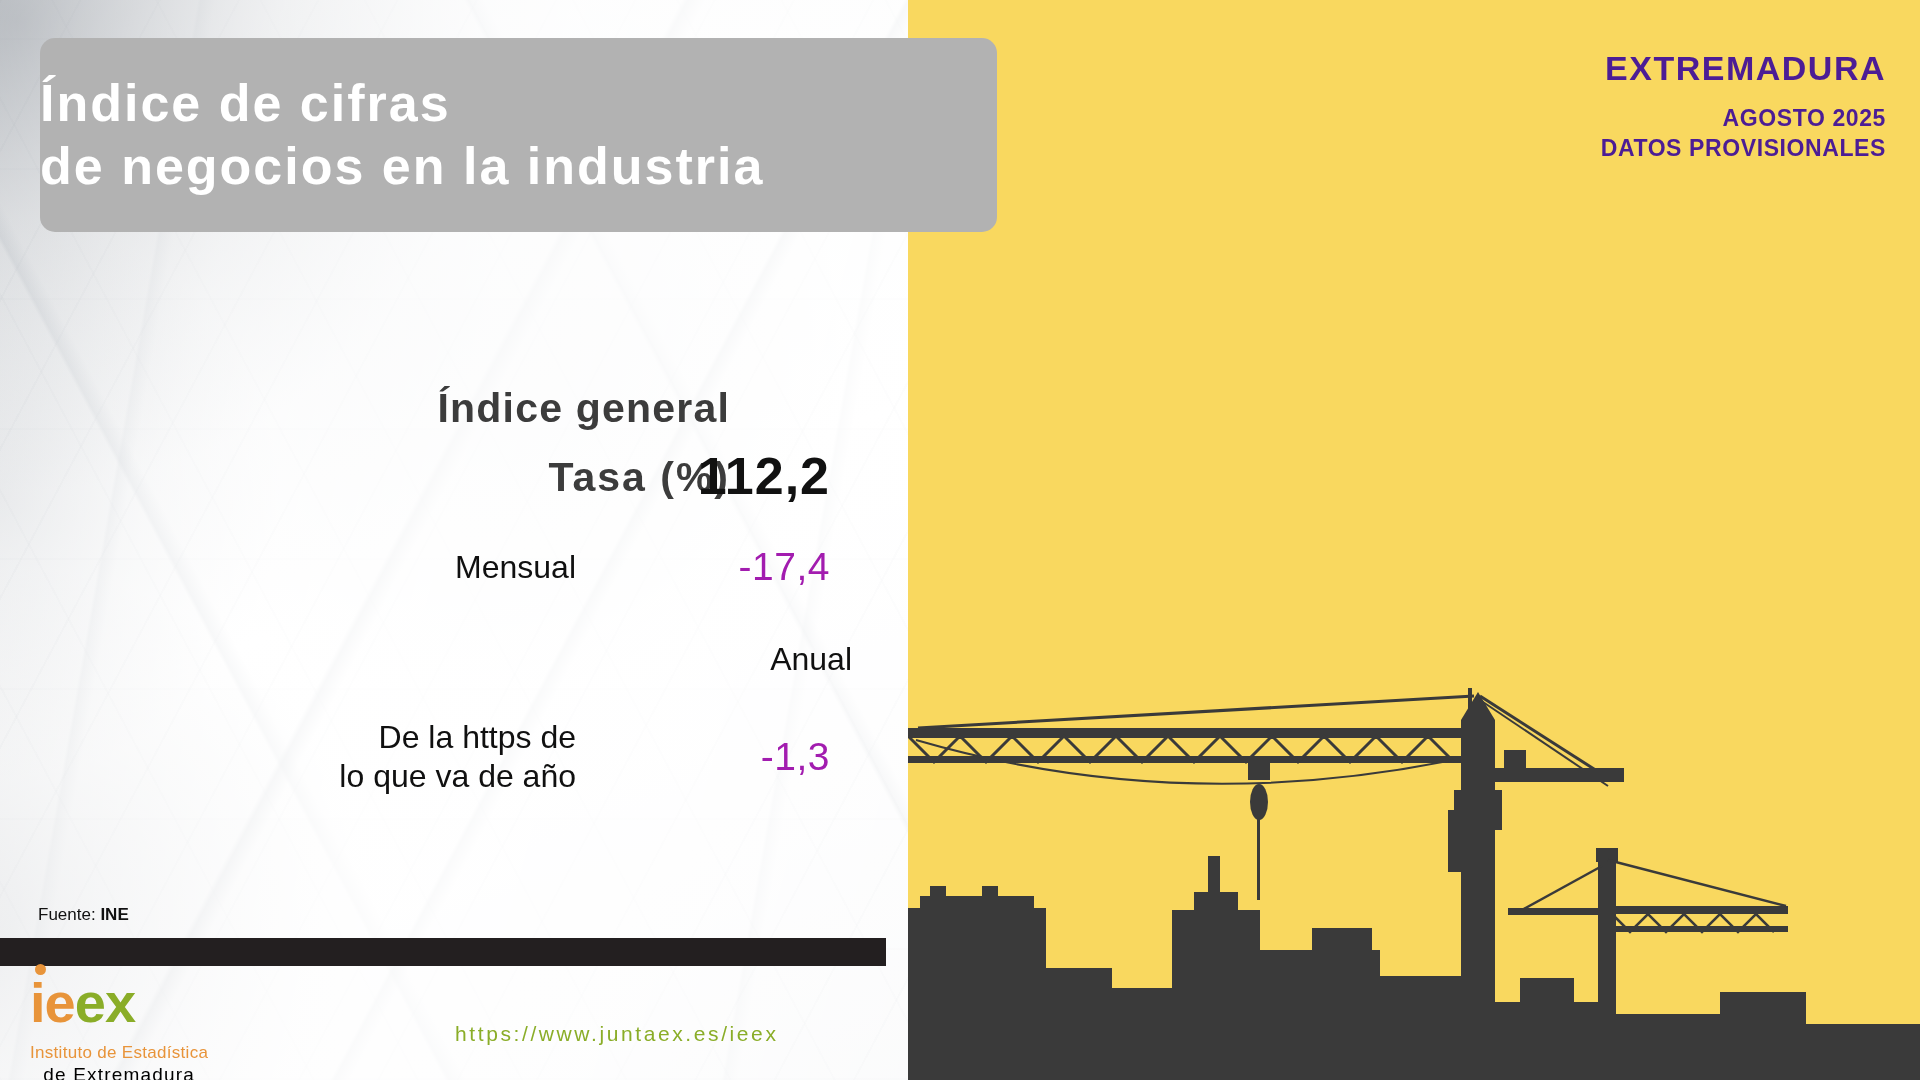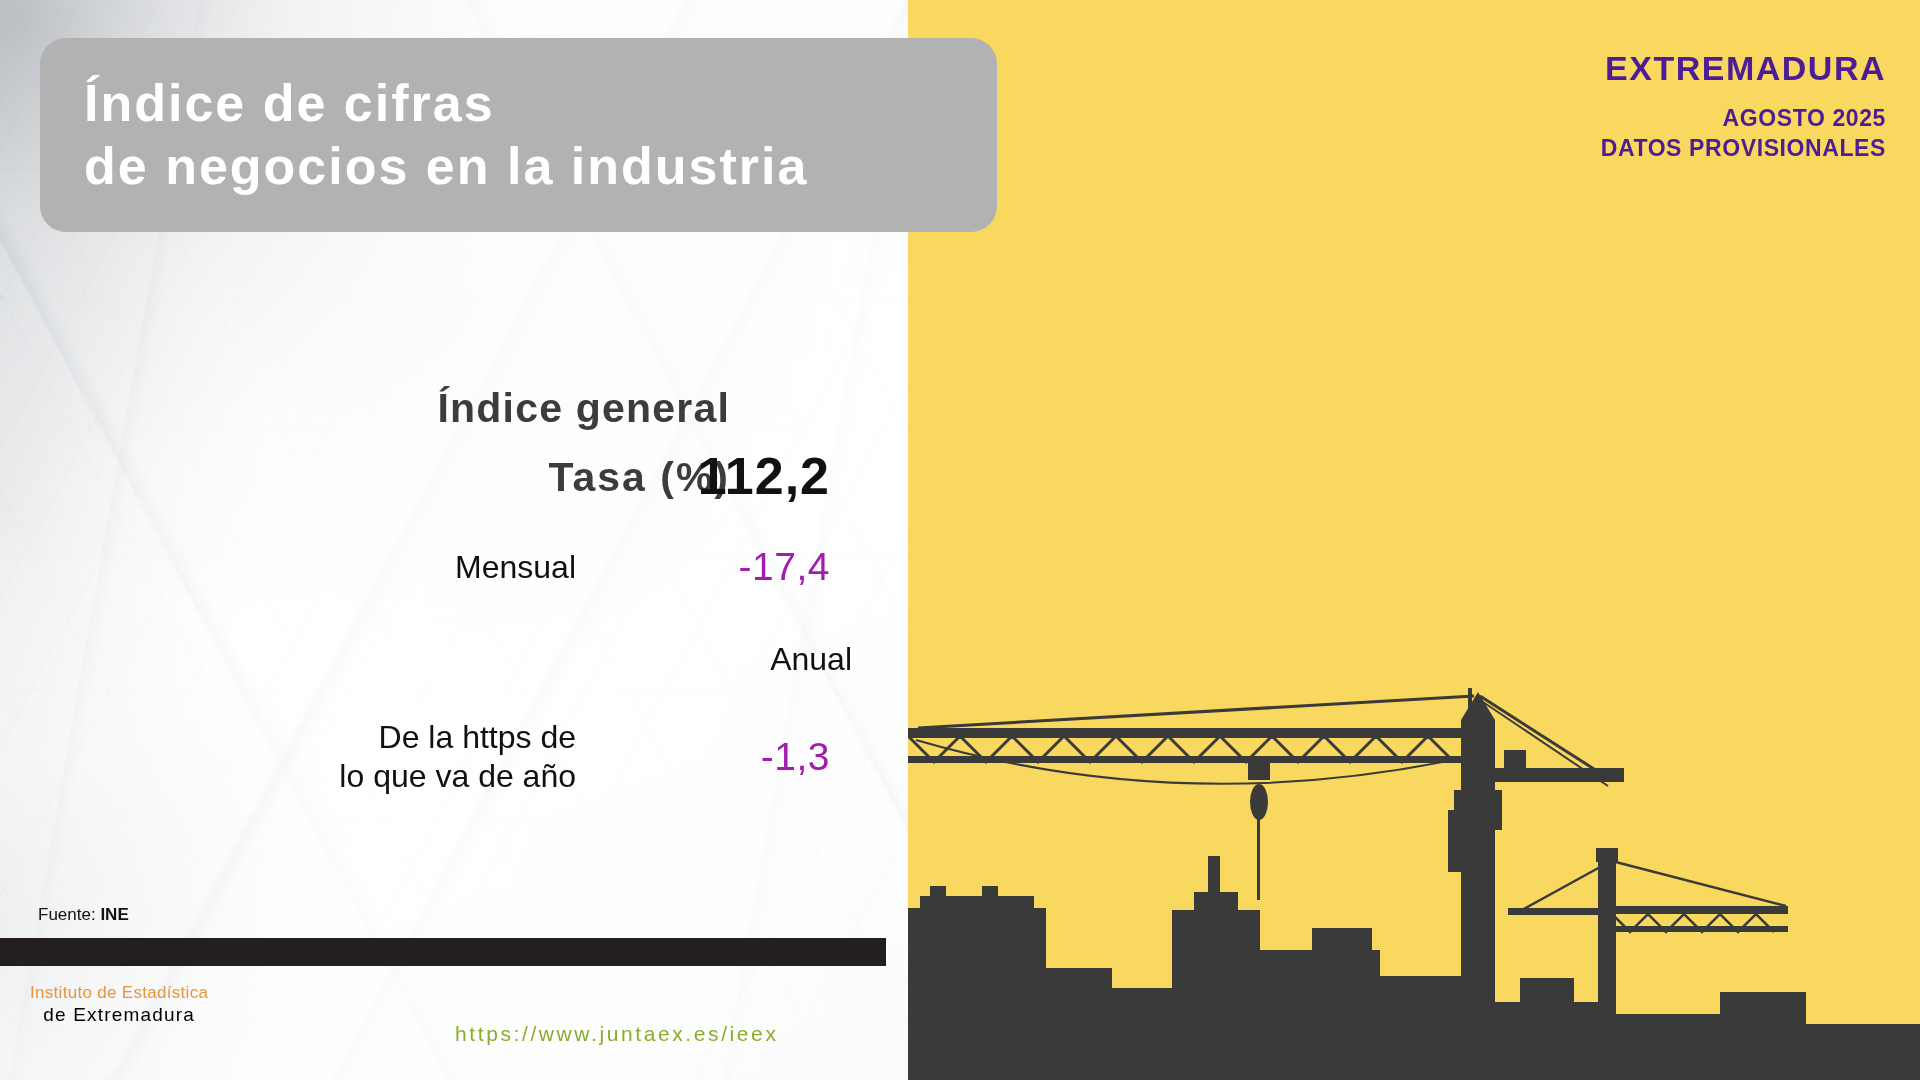--- a/index.html
+++ b/index.html
@@ -47,23 +47,23 @@
   
   .right-panel{
     position:absolute;left:908px;top:0;width:1012px;height:1080px;
     background:#f9d85f;overflow:hidden;
   }
   .skyline{position:absolute;left:0;bottom:0;width:1012px;height:470px;}
 
   
   .title-pill{
     position:absolute;left:40px;top:38px;width:957px;height:194px;
-    background:#b2b2b2;border-radius:26px;
+    background:#b2b2b2;border-radius:15px;
     display:flex;flex-direction:column;justify-content:center;
-    padding-left:44px;box-sizing:border-box;z-index:5;
+    box-sizing:border-box;z-index:5;
   }
   .title-line{
     color:#ffffff;font-size:52px;font-weight:bold;line-height:1.22;
     letter-spacing:2px;white-space:nowrap;
   }
 
   
   .region-head{
     position:absolute;right:34px;top:48px;text-align:right;z-index:6;color:#4c1d95;
   }
@@ -110,21 +110,21 @@
   }
 
   
   .logo{position:absolute;left:30px;top:977px;z-index:5;}
   .logo-word{font-size:56px;font-weight:bold;line-height:.92;letter-spacing:-1px;position:relative;}
   .logo-word .c-o{color:#e8943a;}
   .logo-word .c-g{color:#8aad28;}
   .logo-dot{
     position:absolute;left:5px;top:-13px;width:11px;height:11px;border-radius:50%;background:#e8943a;
   }
-  .logo-sub1{font-size:17px;color:#e8943a;letter-spacing:.3px;margin-top:6px;}
+  .logo-sub1{font-size:17px;color:#e8943a;letter-spacing:.3px;margin-top:14px;}
   .logo-sub2{font-size:19px;color:#000000;letter-spacing:1.2px;margin-top:1px;text-align:center;}
 
   
   .url{
     position:absolute;left:455px;top:1022px;font-size:21px;color:#8aad28;
     letter-spacing:2.6px;z-index:5;
   }
 </style>
 </head>
 <body>
@@ -256,19 +256,20 @@
     </div>
   </div>
 
   <div class="source">
     <span>Fuente: </span><b>INE</b>
   </div>
 
   <div class="dark-bar"></div>
 
   <div class="logo">
+    <div class="logo-word"><span class="logo-dot"></span><span class="c-o">i</span><span class="c-o">e</span><span class="c-g">e</span><span class="c-g">x</span></div>
     <div class="logo-sub1">Instituto de Estadística</div>
     <div class="logo-sub2">de Extremadura</div>
   </div>
 
   <div class="url">https://www.juntaex.es/ieex</div>
 
 </div>
 
 </body></html>

